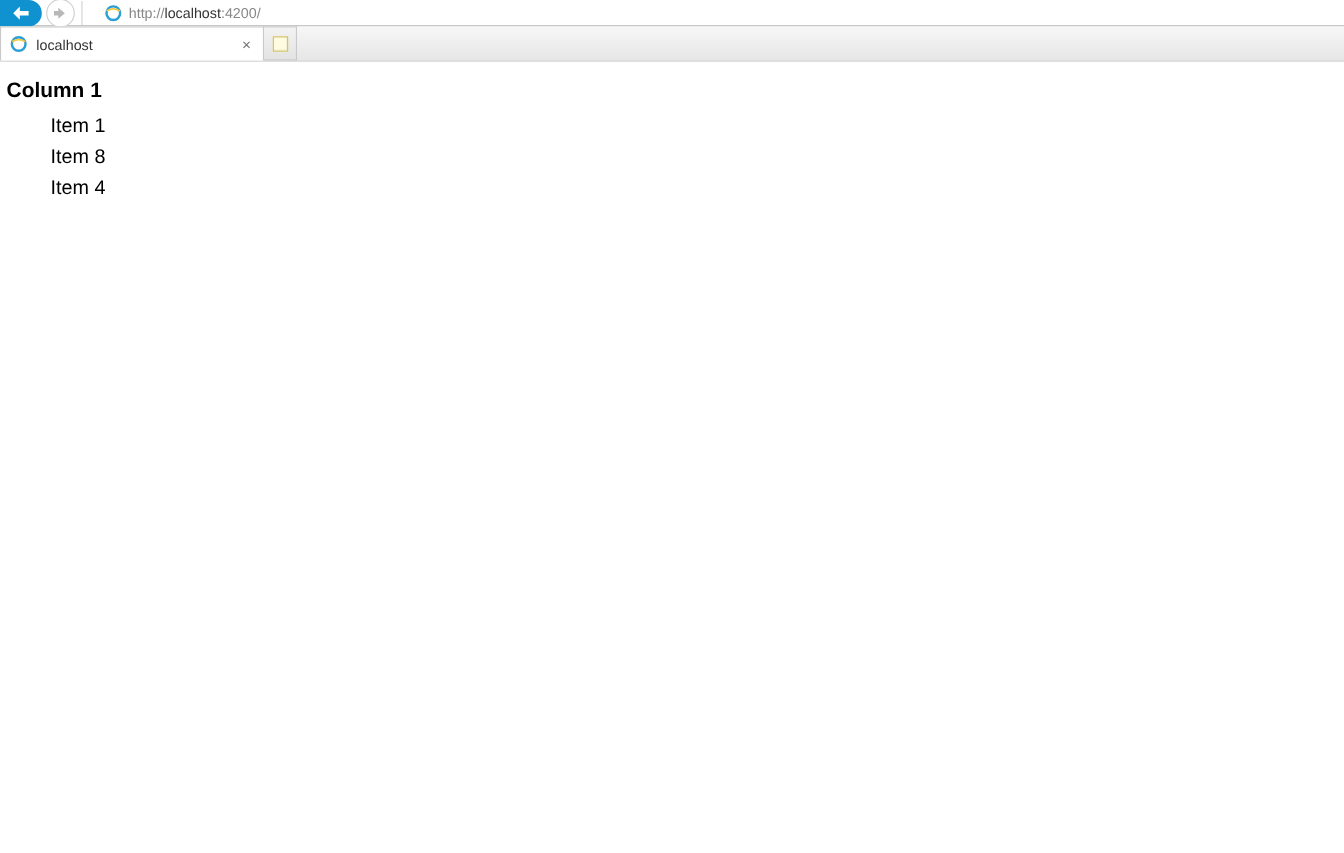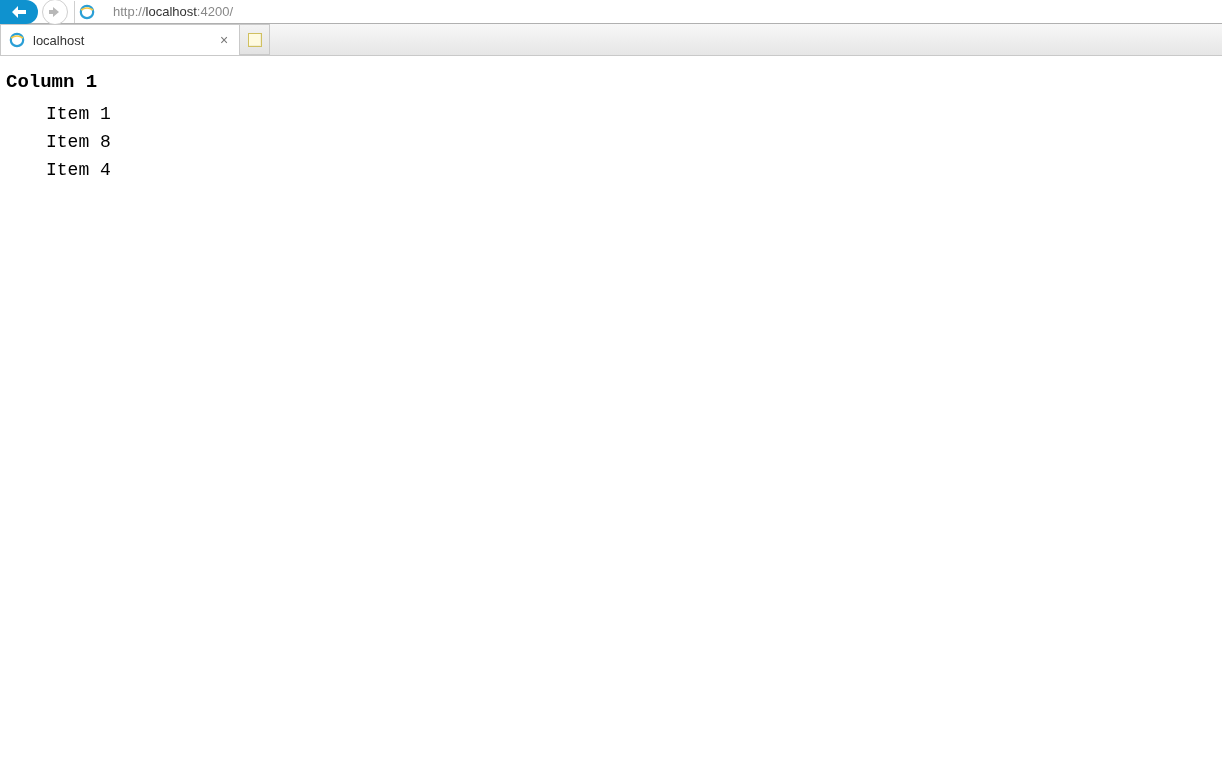--- a/index.html
+++ b/index.html
@@ -43,22 +43,22 @@
     }
     .nav-fwd svg { fill: #b8b8b8; }
 
     .addr-box {
       flex: 1;
       height: 22px;
       margin-left: 6px;
       border-left: 1px solid #cfcfcf;
       display: flex;
       align-items: center;
-      padding-left: 4px;
-      gap: 18px;
+      padding-left: 20px;
+      gap: 6px;
     }
     .ie-icon {
       width: 16px; height: 16px;
       display: flex; align-items: center; justify-content: center;
     }
     .url {
       font-family: "Segoe UI", Arial, sans-serif;
       font-size: 13px;
       color: #888;
     }
@@ -100,21 +100,21 @@
       width: 14px; height: 14px;
       background: #fffbe0;
       border: 1px solid #d0c060;
       box-shadow: inset -1px -1px 0 rgba(0,0,0,0.05);
       position: relative;
     }
 
     
     .page {
       padding: 12px 6px;
-      font-family: Liberation Mono, monospace;
+      font-family: Liberation Sans, sans-serif;
       font-size: 18px;
       color: #000;
       line-height: 1.55;
     }
     .heading {
       font-weight: bold;
       font-size: 19px;
       margin-bottom: 4px;
     }
     .item { font-size: 18px; margin-left: 40px; }

